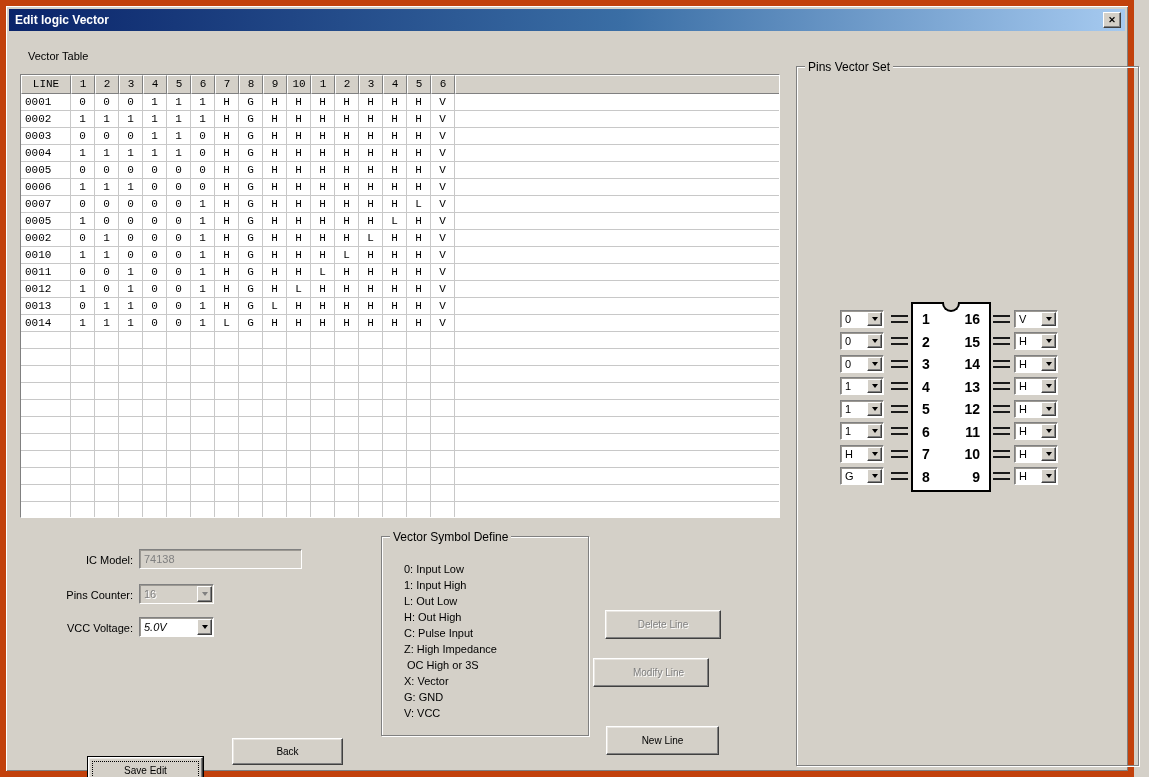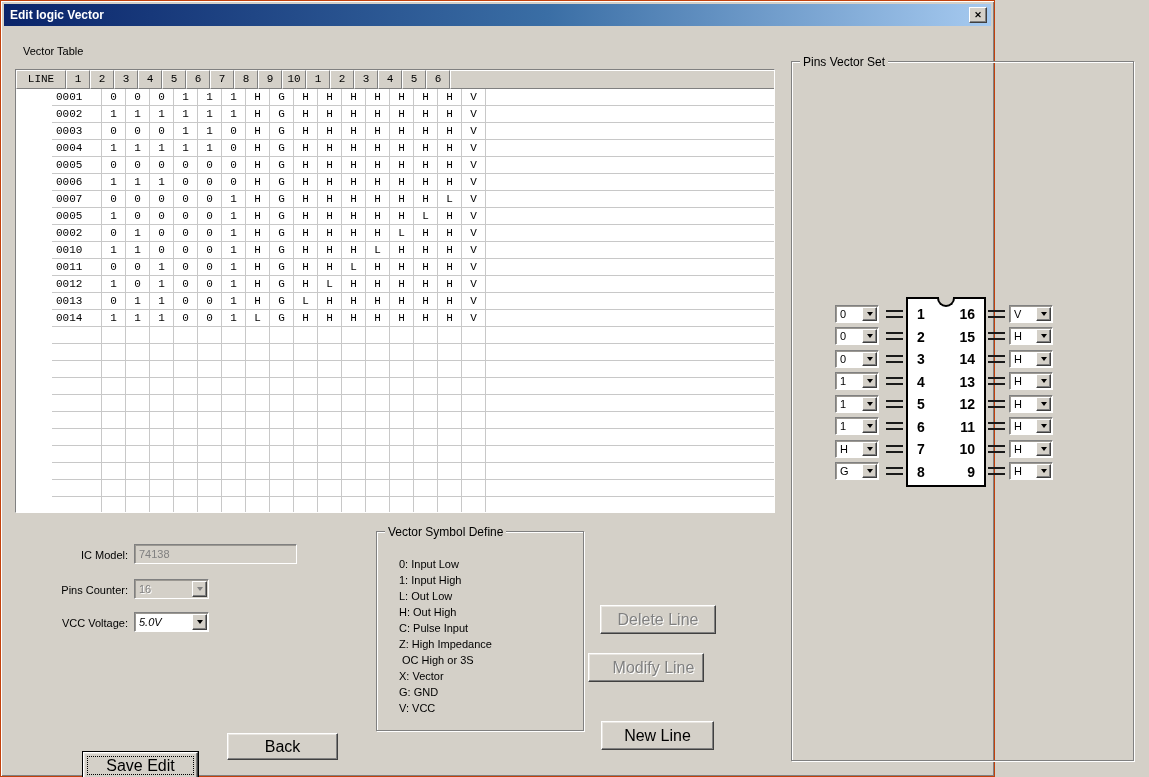--- a/index.html
+++ b/index.html
@@ -1,39 +1,39 @@
 <!DOCTYPE html>
 <html><head>
 <meta charset="utf-8">
 <style>
   * { margin:0; padding:0; box-sizing:border-box; }
   html,body { width:1149px; height:777px; overflow:hidden; }
   body { font-family:"Liberation Sans",sans-serif; font-size:11px; background:#d4d0c8; color:#000; }
 
-  .window { position:absolute; left:0; top:0; width:995px; height:777px; background:#d4d0c8;
-            border:1px solid #c2410c; box-shadow: inset 1px 1px 0 #ffffff, inset -1px -1px 0 #808080; }
+  .window { position:absolute; left:0; top:0; width:1134px; height:777px; background:#d4d0c8;
+            border:6px solid #c2410c; box-shadow: inset 1px 1px 0 #ffffff, inset -1px -1px 0 #808080; }
 
   .titlebar { position:absolute; left:3px; top:3px; right:3px; height:22px;
               background:linear-gradient(90deg,#0a246a,#3a6ea5 55%,#a6caf0);
               color:#fff; font-weight:bold; font-size:12px; line-height:22px; padding-left:6px; }
   .close-btn { position:absolute; right:4px; top:3px; width:18px; height:16px; background:#d4d0c8;
                border:1px solid; border-color:#ffffff #404040 #404040 #ffffff;
                box-shadow: inset -1px -1px 0 #808080; color:#000;
                display:flex; align-items:center; justify-content:center; font-size:9px; font-weight:bold; cursor:default; }
 
   .static-label { position:absolute; font-size:11px; }
 
   
   .table-wrap { position:absolute; left:14px; top:68px; width:760px; height:444px; background:#ffffff;
                 border:1px solid; border-color:#808080 #ffffff #ffffff #808080; overflow:hidden; }
   .vt-header { display:flex; height:19px; }
   .hcell { flex:none; height:19px; background:#d4d0c8; border:1px solid;
            border-color:#ffffff #808080 #808080 #ffffff; text-align:center;
            font-family:"Liberation Mono",monospace; font-size:11px; line-height:17px; overflow:hidden; }
-  .vt-row { display:flex; height:17px;margin-left:36px; }
+  .vt-row { display:flex; height:17px; }
   .cell { flex:none; height:17px; border-right:1px solid #c8c8c8; border-bottom:1px solid #c8c8c8;
           text-align:center; font-family:"Liberation Mono",monospace; font-size:11px; line-height:16px; overflow:hidden; }
   .c-line { width:50px; }
   .cell.c-line { text-align:left; padding-left:4px; }
   .c-val  { width:24px; }
   .c-fill { flex:1 1 auto; border-right:none; }
   .hcell.c-fill { border-color:#ffffff #808080 #808080 #ffffff; }
 
   
   .group { position:absolute; border:1px solid #808080;
@@ -72,21 +72,21 @@
   .form-combo.disabled .combo-val { color:#808080; text-shadow:1px 1px 0 #fff; }
   .form-combo.disabled .tri { border-top-color:#808080; }
 
   
   .sym-lines { position:absolute; left:22px; top:24px; }
   .sym-line { height:16px; line-height:16px; white-space:pre; font-size:11px; }
 
   
   .btn { position:absolute; background:#d4d0c8; border:1px solid; border-color:#ffffff #404040 #404040 #ffffff;
          box-shadow: inset -1px -1px 0 #808080, inset 1px 1px 0 #e8e5e0;
-         display:flex; align-items:center; justify-content:center; font-size:16px; cursor:default; }
+         display:flex; align-items:center; justify-content:center; font-size:10px; cursor:default; }
   .btn.disabled { color:#808080; text-shadow:1px 1px 0 #ffffff; }
   .btn.default { box-shadow: 0 0 0 1px #000, inset -1px -1px 0 #808080, inset 1px 1px 0 #e8e5e0; margin-top: 19px; }
   .btn.default::after { content:""; position:absolute; inset:3px; border:1px dotted #000; }
 </style>
 </head>
 <body>
 
 <div class="window">
 
   <div class="titlebar">

